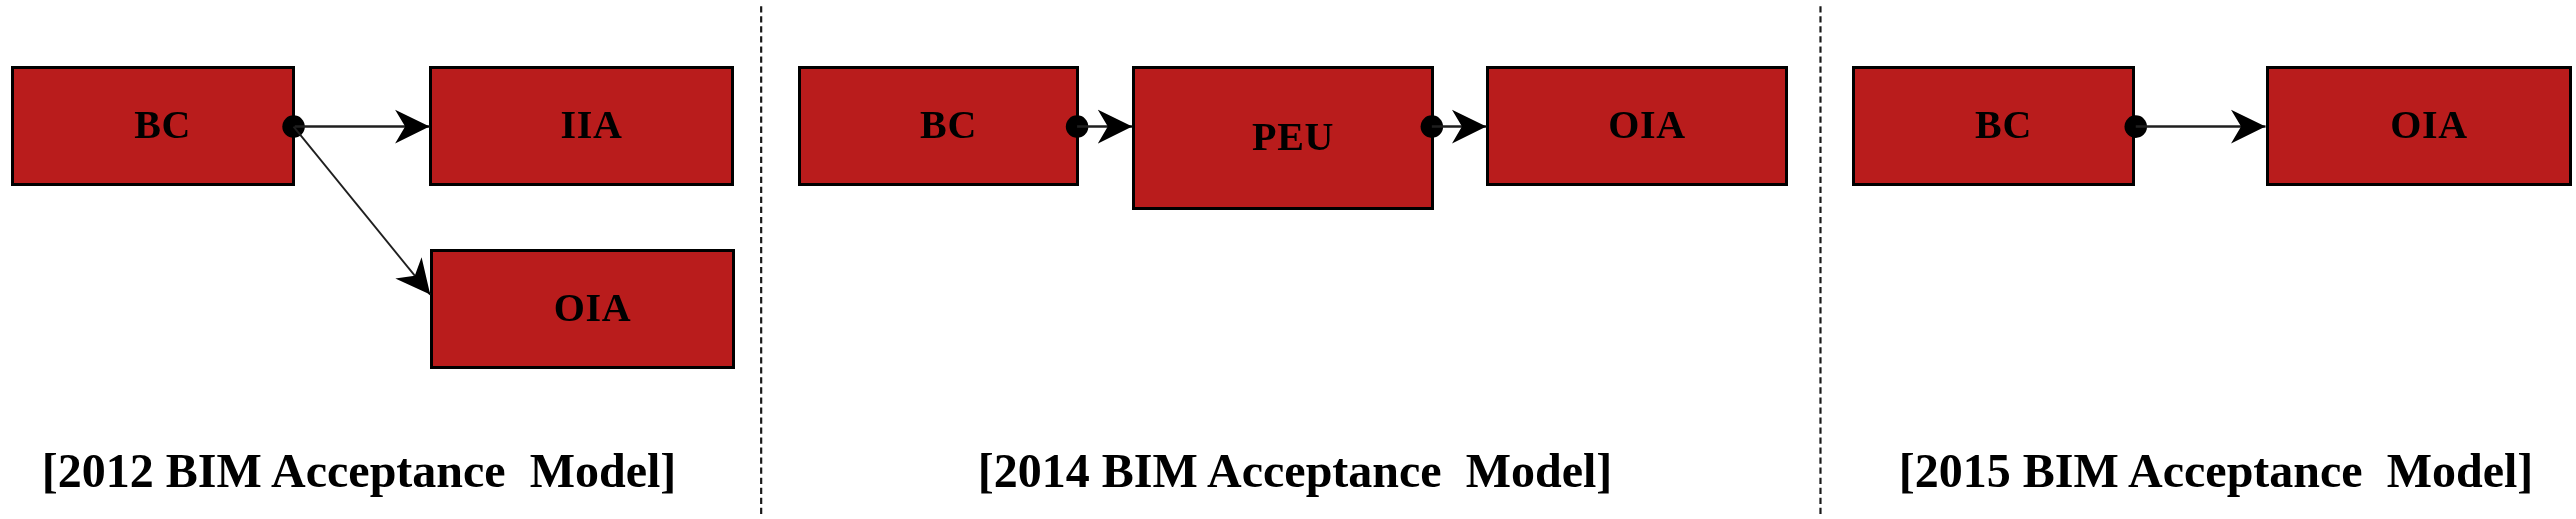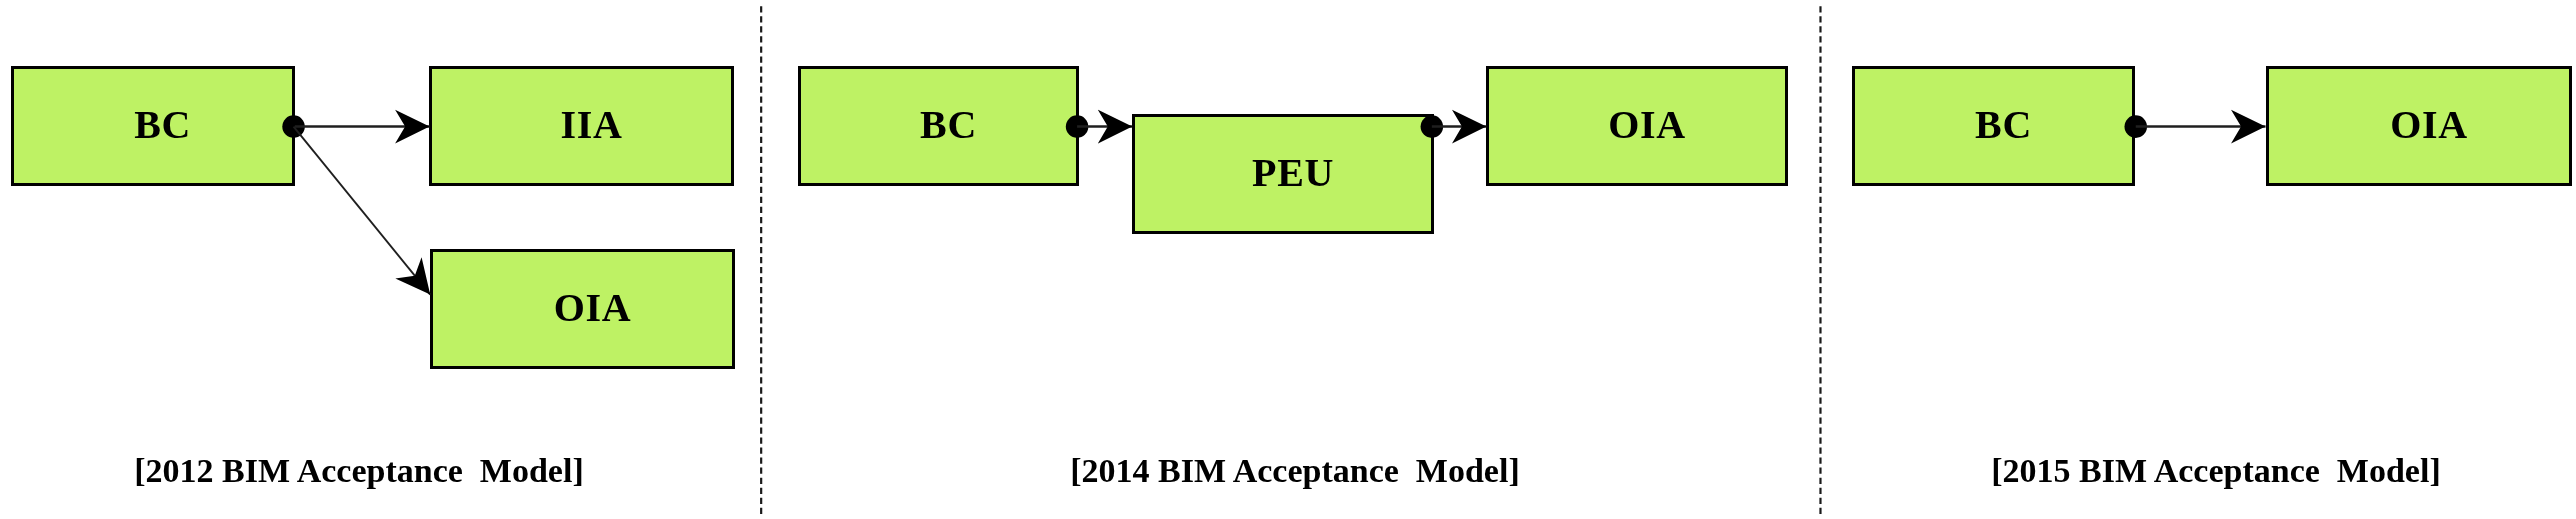--- a/index.html
+++ b/index.html
@@ -12,60 +12,60 @@
     width: 2576px;
     height: 519px;
     background: #ffffff;
     overflow: hidden;
     font-family: "Liberation Serif", "DejaVu Serif", serif;
   }
   .node {
     position: absolute;
     box-sizing: border-box;
     border: 3.8px solid #000000;
-    background: #bef264;
+    background: #b91c1c;
     display: flex;
     align-items: center;
     justify-content: center;
     z-index: 1;
     padding-left: 20px;
   }
   .node-label {
     font-size: 40px;
     font-weight: 700;
     color: #000000;
     letter-spacing: 0.6px;
     line-height: 1;
     transform: translateY(-1.3px);
   }
   .caption {
     position: absolute;
     top: 446px;
     transform: translateX(-50%);
-    font-size: 34px;
+    font-size: 48px;
     font-weight: 700;
     color: #000000;
     white-space: pre;
     line-height: 50px;
     z-index: 1;
   }
   #connector-layer {
     position: absolute;
     left: 0;
     top: 0;
     z-index: 2;
     pointer-events: none;
   }
 
   
   #box-bc-2012  { left: 10.7px;   top: 66px; width: 284px; height: 120px; }
   #box-iia-2012 { left: 429px;  top: 66px; width: 305px; height: 120px; }
   #box-oia-2012 { left: 430px;  top: 249px; width: 305px; height: 120px; }
   #box-bc-2019  { left: 798px; top: 66px; width: 281px; height: 120px; }
-  #box-peu-2019 { left: 1132px; top: 66px; width: 302px; height: 120px; margin-top: 48px; }
+  #box-peu-2019 { left: 1132px; top: 66px; width: 302px; height: 144px; }
   #box-oia-2019 { left: 1486px; top: 66px; width: 302px; height: 120px; }
   #box-bc-2021  { left: 1852px; top: 66px; width: 283px; height: 120px; }
   #box-oia-2021 { left: 2266px; top: 66px; width: 306px; height: 120px; }
 
   #caption-2012 { left: 359px;  }
   #caption-2019 { left: 1295px; }
   #caption-2021 { left: 2216px; }
 </style>
 </head>
 <body>

